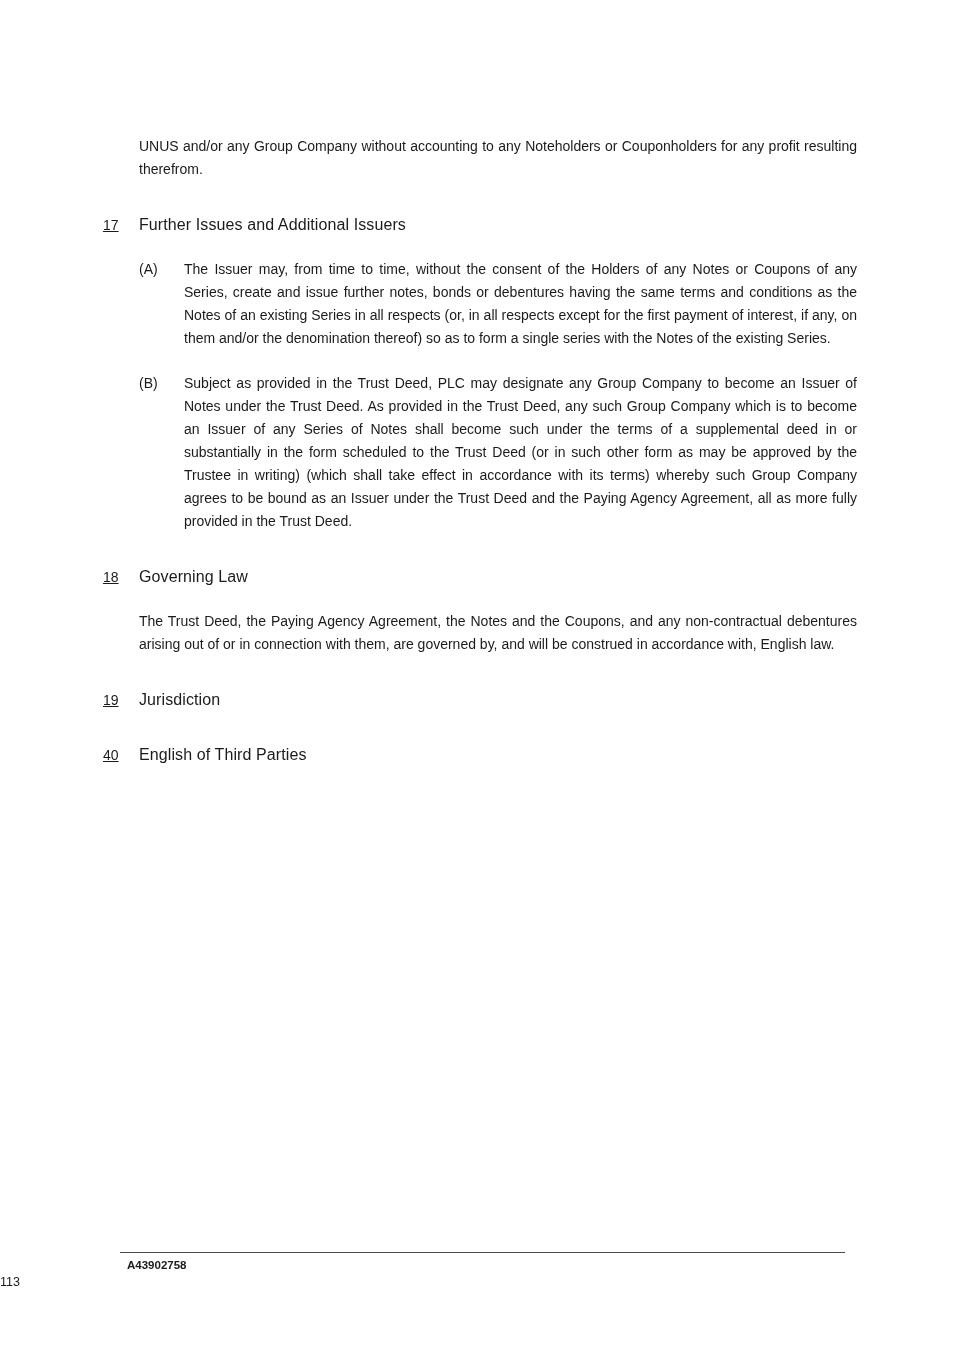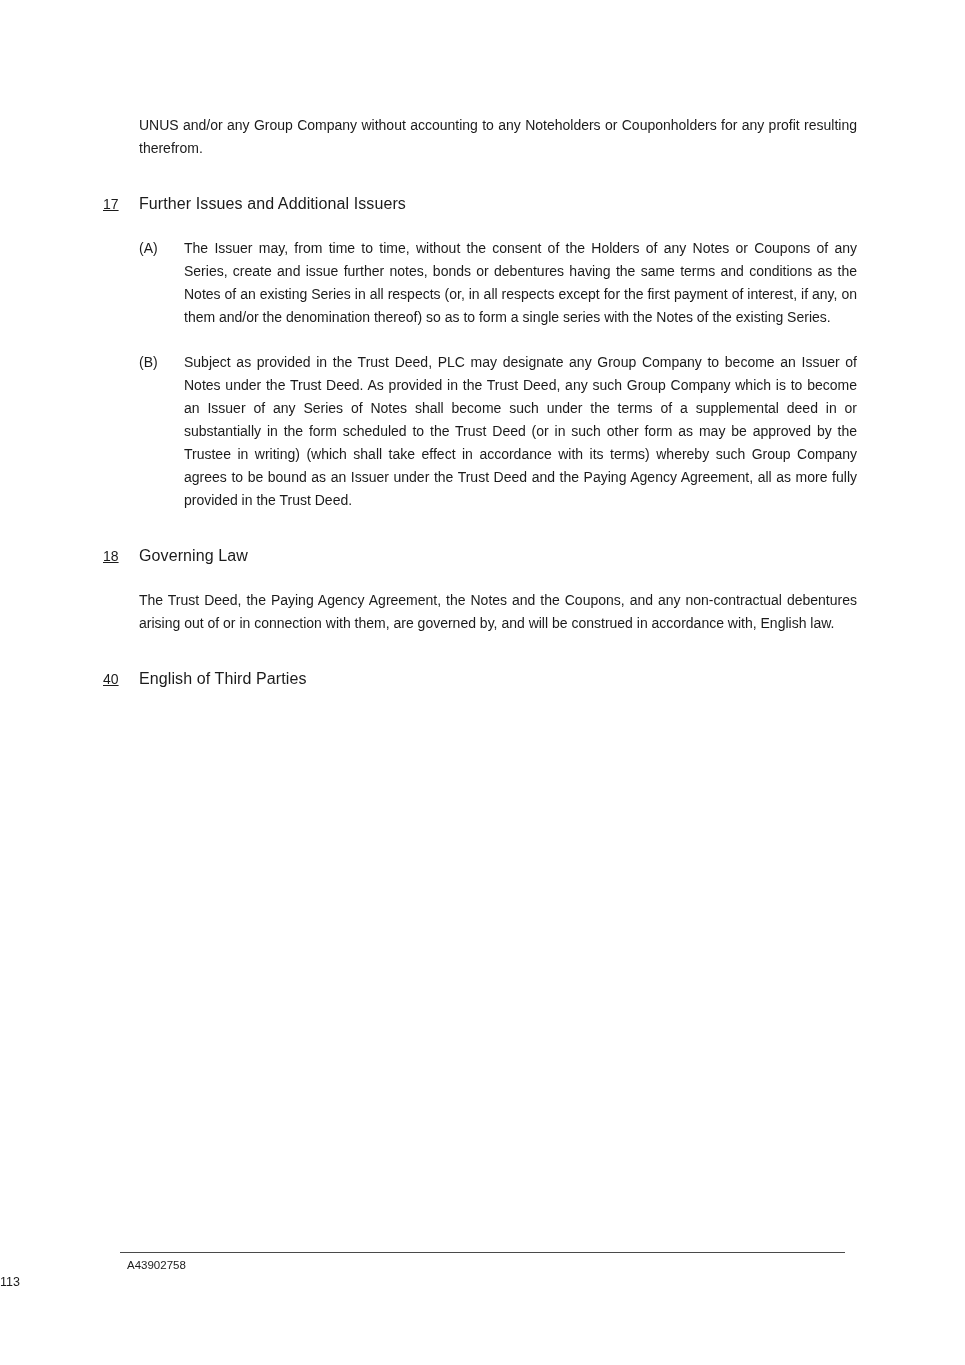--- a/index.html
+++ b/index.html
@@ -16,21 +16,21 @@
     position: absolute;
     left: 103px;
     top: 114px;
     width: 754px;
   }
   .body-text {
     font-size: 14px;
     line-height: 23px;
     text-align: justify;
   }
-  .indented { margin-left: 36px; }
+  .indented { margin-left: 36px; margin-top: 21px; }
   .section-header {
     display: flex;
     align-items: baseline;
     margin-top: 33px;
   }
   .sec-num {
     width: 36px;
     flex: 0 0 36px;
     font-size: 14px;
     line-height: 21px;
@@ -67,20 +67,21 @@
   .footer-rule {
     margin-left: 120px;
     width: 725px;
     border-top: 1px solid #4a4a4a;
   }
   .footer-ref {
     margin-left: 127px;
     margin-top: 5px;
     font-size: 11.5px;
     line-height: 14px;
+    font-weight: bold;
   }
   .footer-page {
     text-align: left;
     margin-top: 3px;
     font-size: 12.5px;
     line-height: 15px;
   }
 </style>
 </head>
 <body>
@@ -106,20 +107,24 @@
 
   <div>
     <div class="section-header">
       <span class="sec-num">18</span>
       <span class="sec-title">Governing Law</span>
     </div>
     <p class="body-text section-body">The Trust Deed, the Paying Agency Agreement, the Notes and the Coupons, and any non-contractual debentures arising out of or in connection with them, are governed by, and will be construed in accordance with, English law.</p>
   </div>
 
   <div>
+    <div class="section-header">
+      <span class="sec-num">19</span>
+      <span class="sec-title">Jurisdiction</span>
+    </div>
   </div>
 
   <div>
     <div class="section-header">
       <span class="sec-num">40</span>
       <span class="sec-title">English of Third Parties</span>
     </div>
   </div>
 
 </div>

